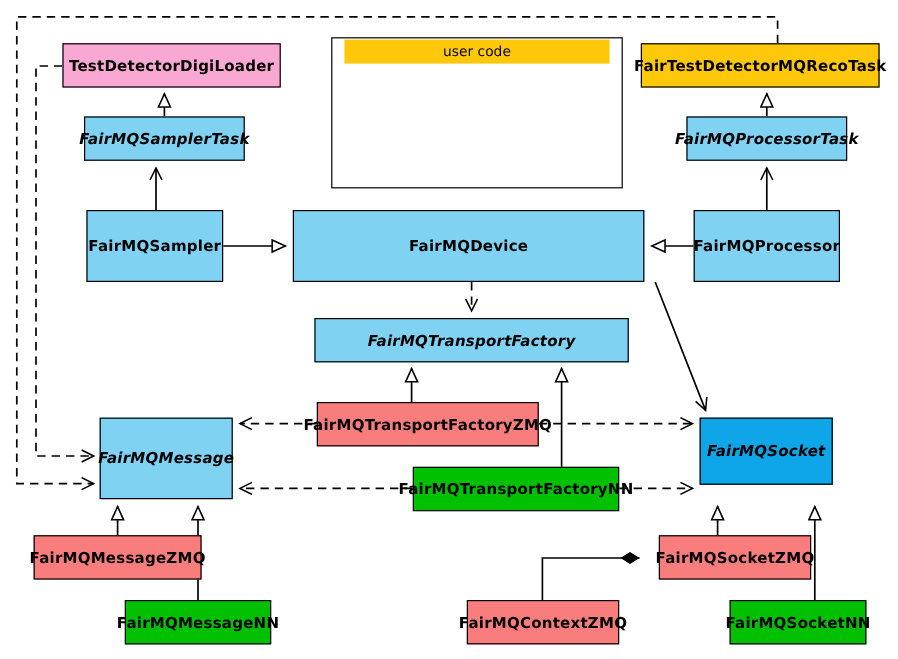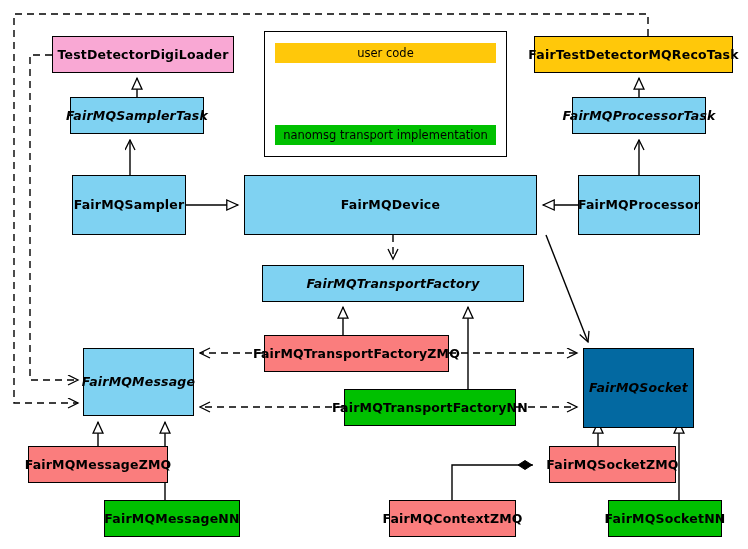--- a/index.html
+++ b/index.html
@@ -39,24 +39,25 @@
   }
   .node.abstract {
     font-style: italic;
   }
   .legend {
     position: absolute;
     box-sizing: border-box;
     border: 1.6px solid #000000;
     background: #ffffff;
     z-index: 6;
-    padding: 11px 10px;
+    padding: 1px 10px;
     display: flex;
     flex-direction: column;
     justify-content: space-between;
+    margin-left: 12px;
   }
   .legend-row {
     box-sizing: border-box;
     height: 20px;
     display: flex;
     align-items: center;
     justify-content: center;
     font-size: 11.5px;
     font-weight: normal;
     color: #000000;
@@ -156,38 +157,37 @@
       </div>
       <div class="node" style="left: 264px; top: 335px; width: 185px; height: 37px; background: rgb(250, 125, 125);">
         <span>FairMQTransportFactoryZMQ</span>
       </div>
       <div class="node" style="left: 344px; top: 389px; width: 172px; height: 37px; background: rgb(0, 192, 0);">
         <span>FairMQTransportFactoryNN</span>
       </div>
       <div class="node abstract" style="left: 83px; top: 348px; width: 111px; height: 68px; background: rgb(127, 210, 242); text-align: right;">
         <span>FairMQMessage</span>
       </div>
-      <div class="node abstract" style="left: 583px; top: 348px; width: 111px; height: 80px; background: #0369a1;">
+      <div class="node abstract" style="left: 583px; top: 348px; width: 111px; height: 56px; background: #0ea5e9;">
         <span>FairMQSocket</span>
       </div>
       <div class="node" style="left: 28px; top: 446px; width: 140px; height: 37px; background: rgb(250, 125, 125);">
         <span>FairMQMessageZMQ</span>
       </div>
-      <div class="node" style="left: 104px; top: 500px; width: 136px; height: 37px; background: rgb(0, 192, 0);">
+      <div class="node" style="left: 104px; top: 500px; width: 122px; height: 37px; background: rgb(0, 192, 0);">
         <span>FairMQMessageNN</span>
       </div>
       <div class="node" style="left: 549px; top: 446px; width: 127px; height: 37px; background: rgb(250, 125, 125);">
         <span>FairMQSocketZMQ</span>
       </div>
       <div class="node" style="left: 389px; top: 500px; width: 127px; height: 37px; background: rgb(250, 125, 125);">
         <span>FairMQContextZMQ</span>
       </div>
       <div class="node" style="left: 608px; top: 500px; width: 114px; height: 37px; background: rgb(0, 192, 0);">
         <span>FairMQSocketNN</span>
       </div>
     </div>
 
   <div class="legend" style="left:264px; top:31px; width:243px; height:126px;">
     <div class="legend-row" style="background: rgb(255, 200, 10);">user code</div>
-    <div class="legend-row" style="background: rgb(0, 192, 0);">nanomsg transport implementation</div>
   </div>
 
 </div>
 
 </body></html>

